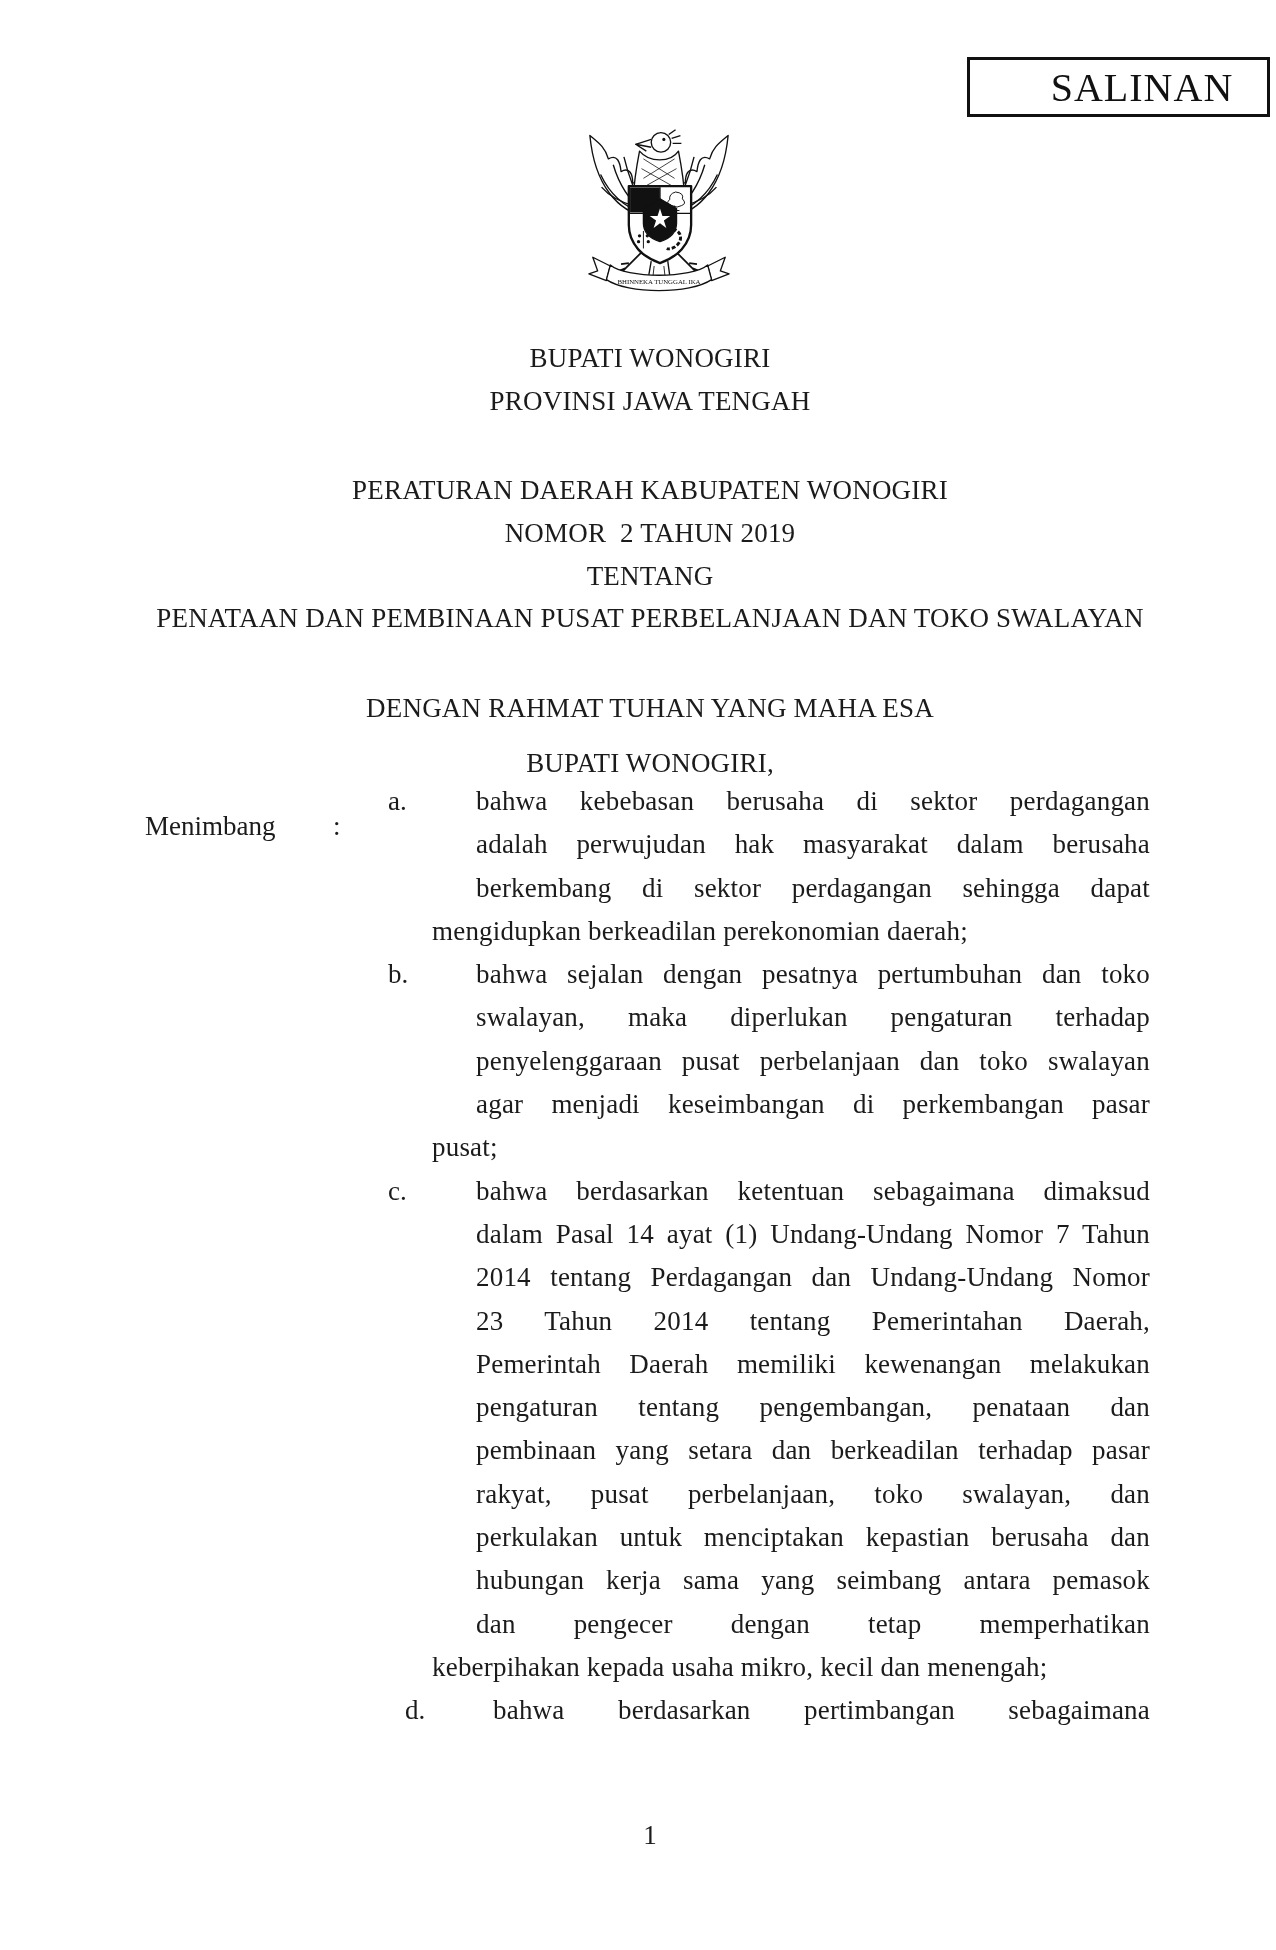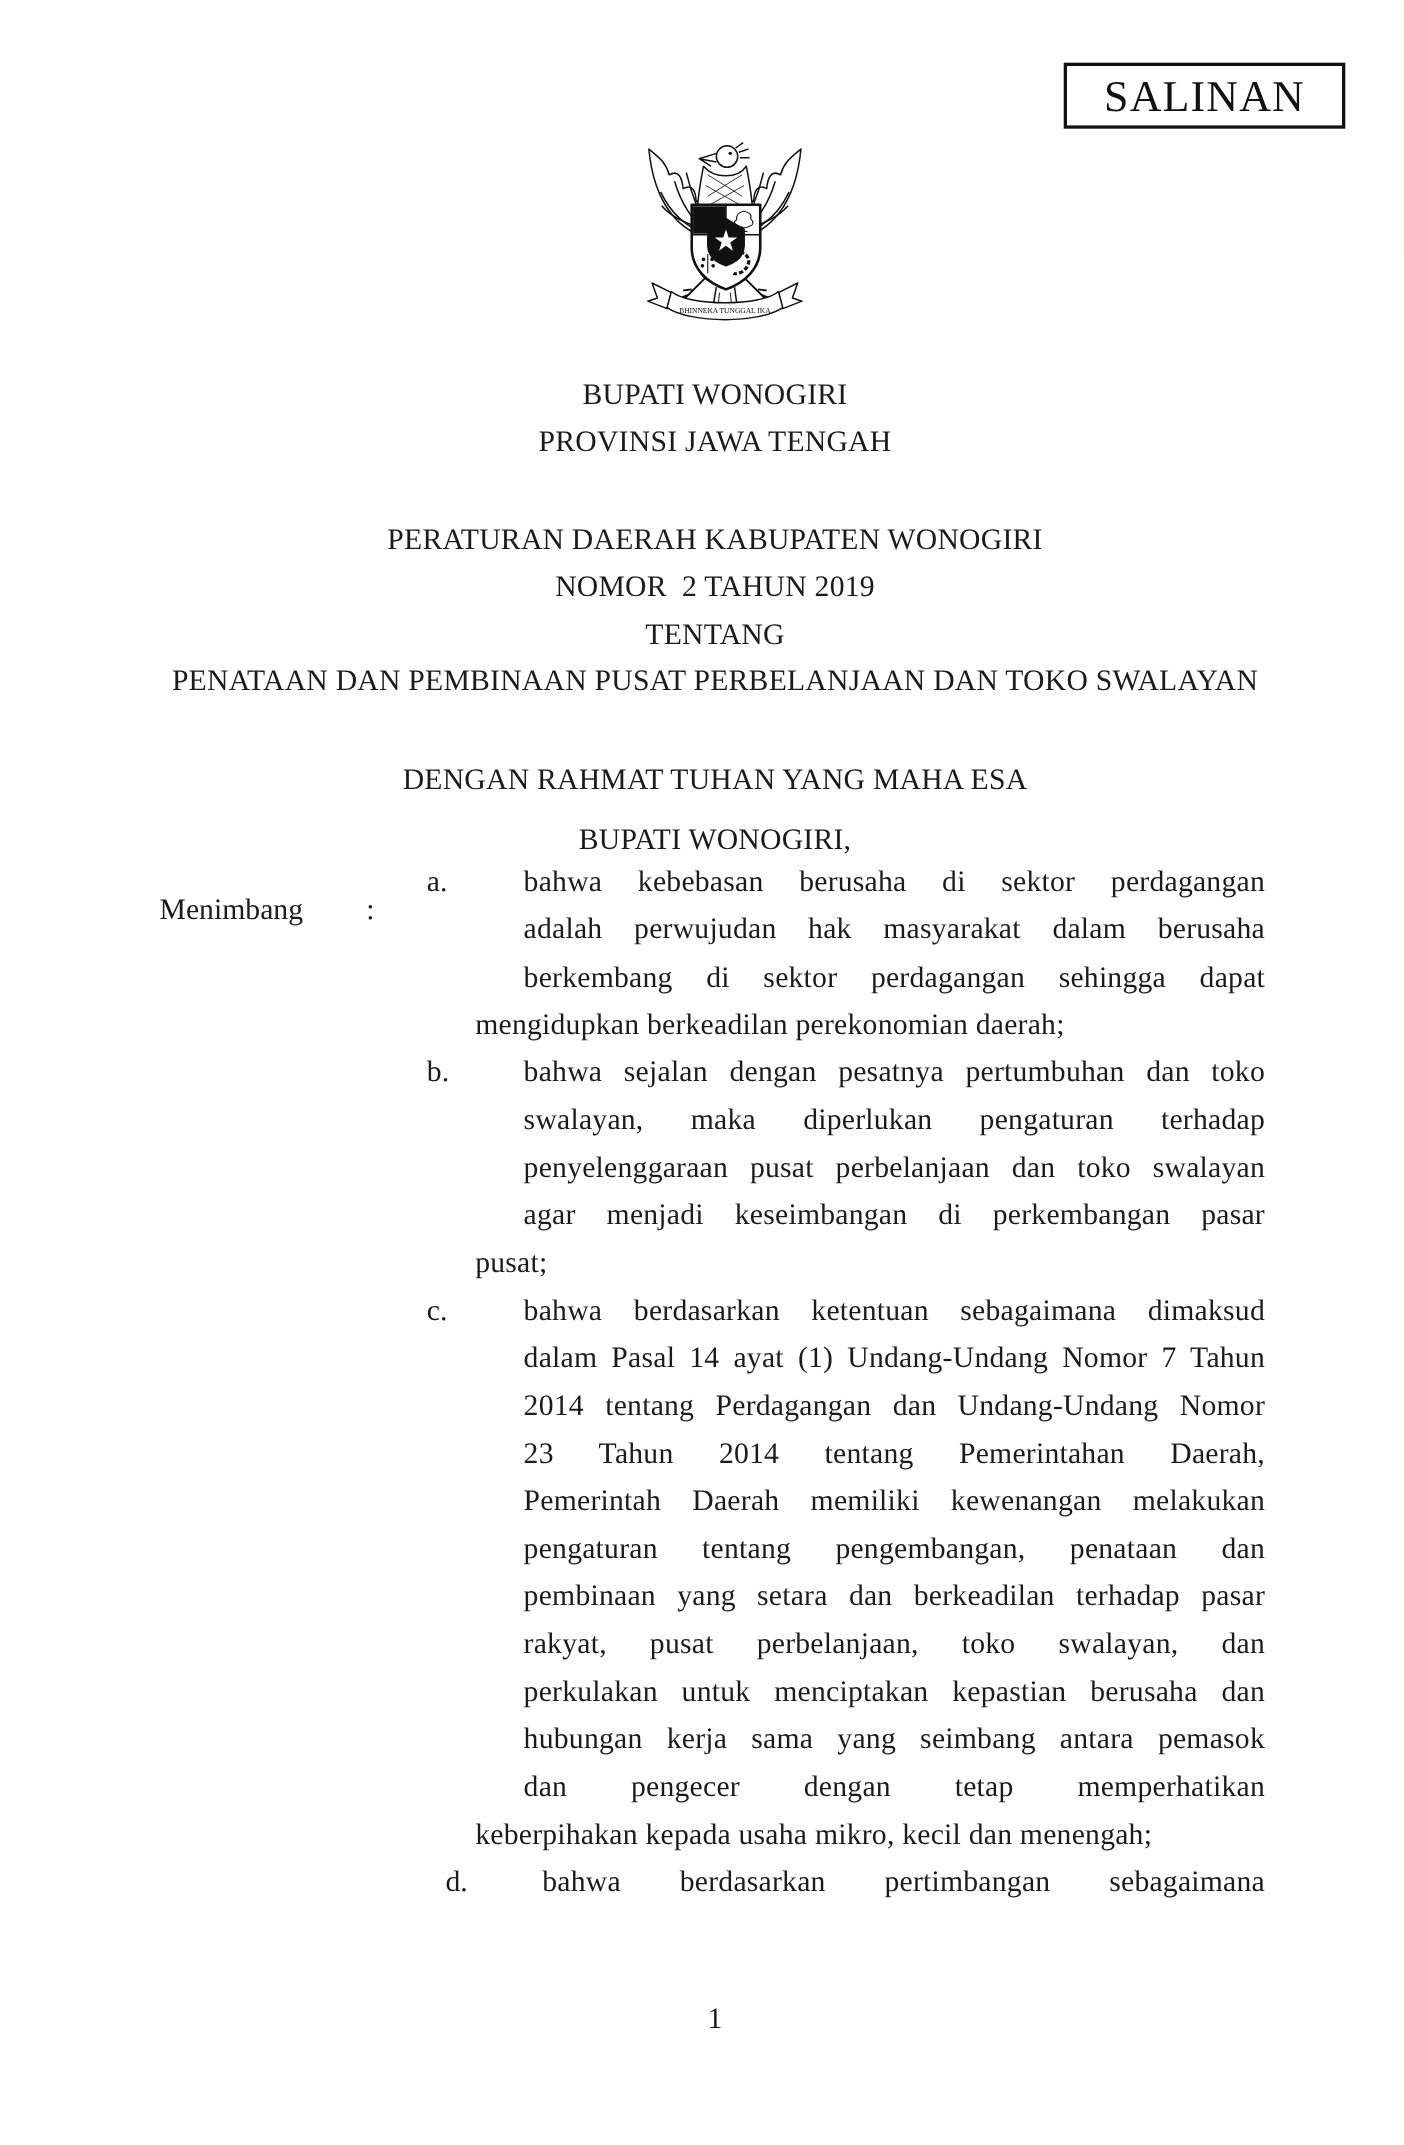--- a/index.html
+++ b/index.html
@@ -5,21 +5,21 @@
   html,body { margin:0; padding:0; background:#e8e8e8; }
   .page {
     position:relative; width:1276px; height:1950px; margin:0 auto;
     background:#ffffff; color:#1b1b1b;
     font-family:"Liberation Serif", serif;
     overflow:hidden;
   }
   .stamp {
     position:absolute; left:967px; top:57px; width:250px; height:54px;
     border:3px solid #111; display:flex; align-items:center; justify-content:center;
-    font-size:40px; letter-spacing:1px; color:#111; background:#fff;
+    font-size:40px; letter-spacing:1px; color:#111; background:#fff;padding-left:47px;
   }
   .emblem { position:absolute; left:573px; top:118px; }
   .emblem svg text { font-family:"Liberation Serif", serif; }
   .heading {
     position:absolute; left:133px; width:1034px; text-align:center;
     font-size:27px; line-height:43px; white-space:pre; letter-spacing:0.2px;
   }
   .h-office   { top:337px; }
   .h-province { top:380px; }
   .t-reg      { top:469px; }

